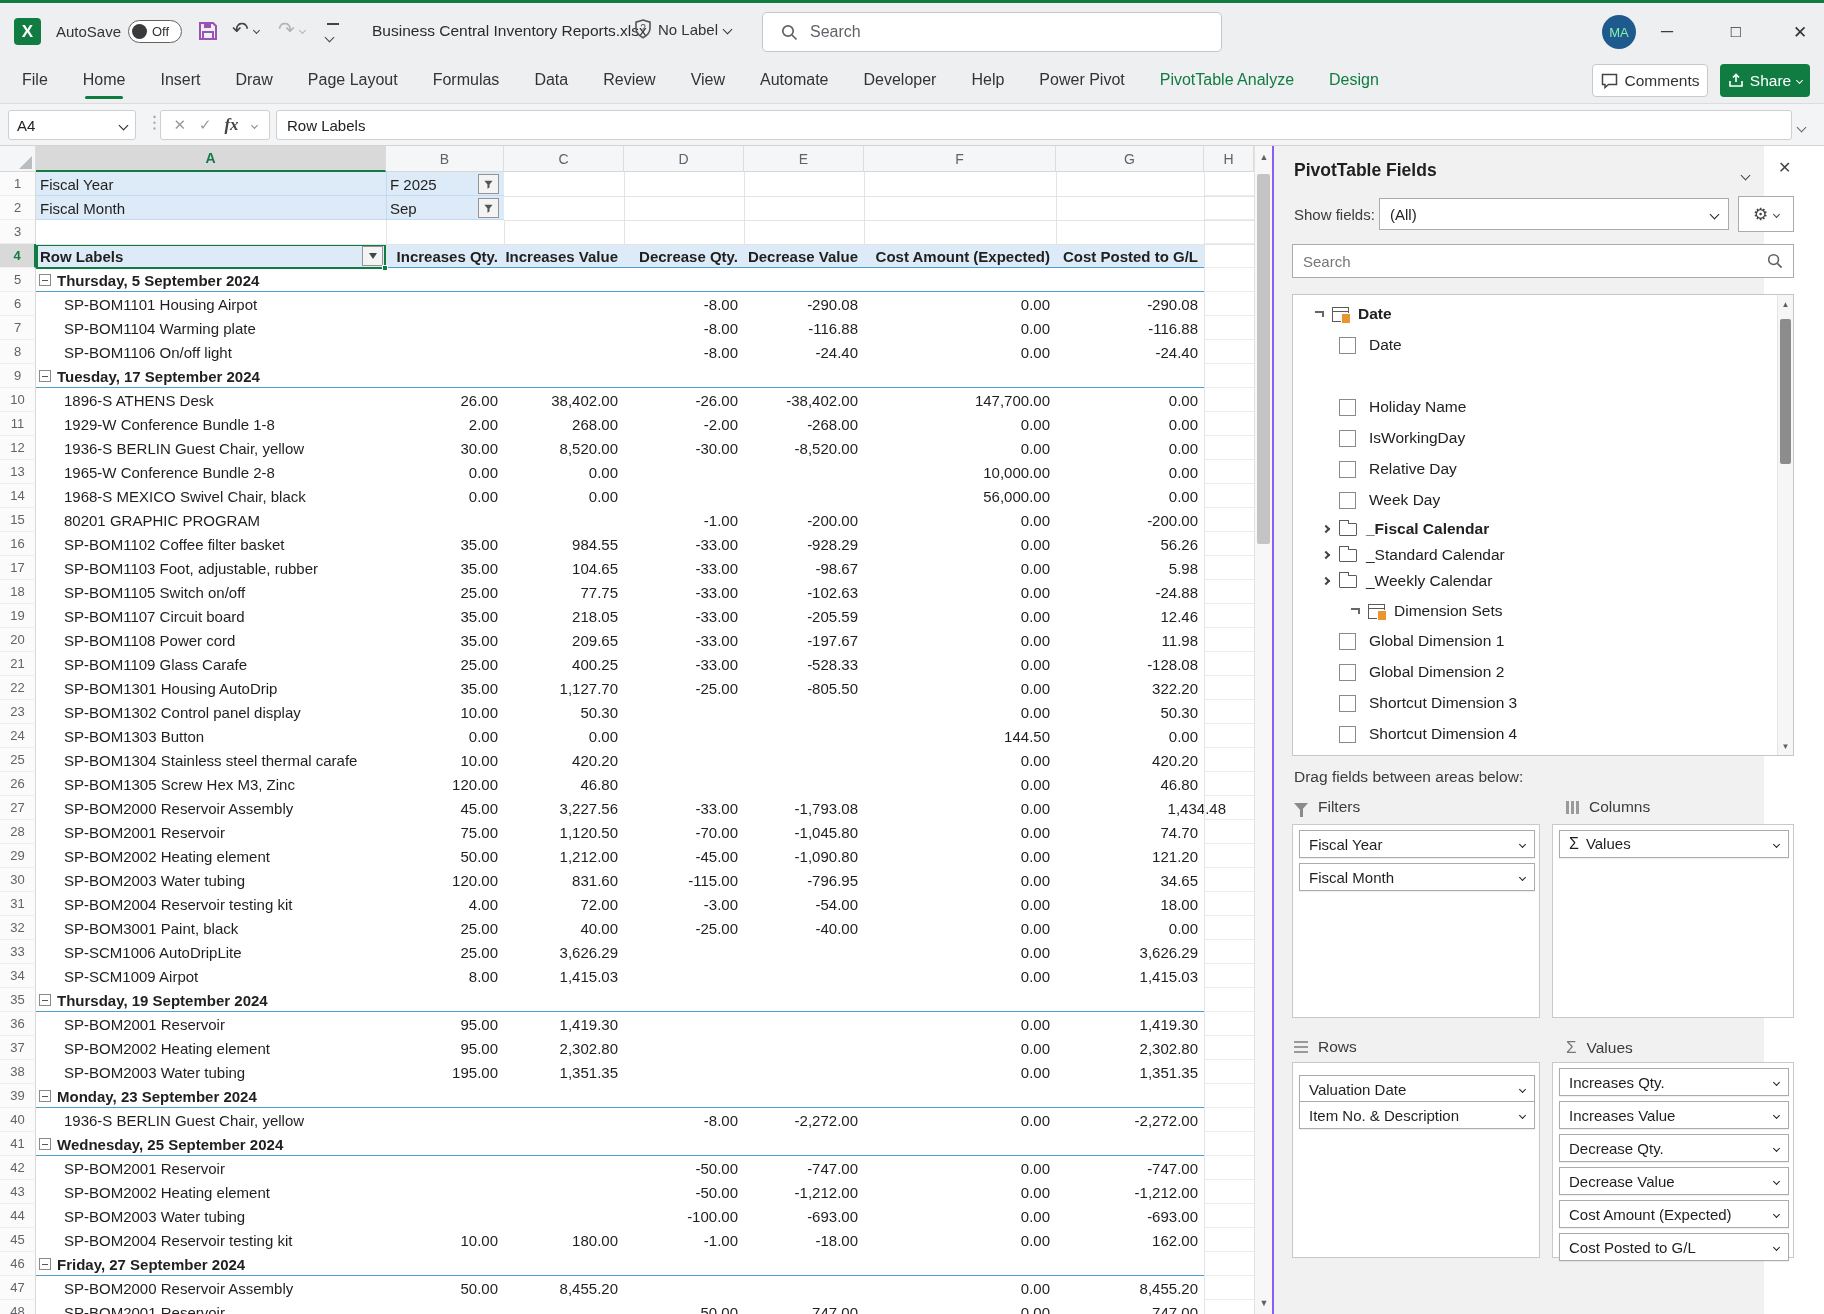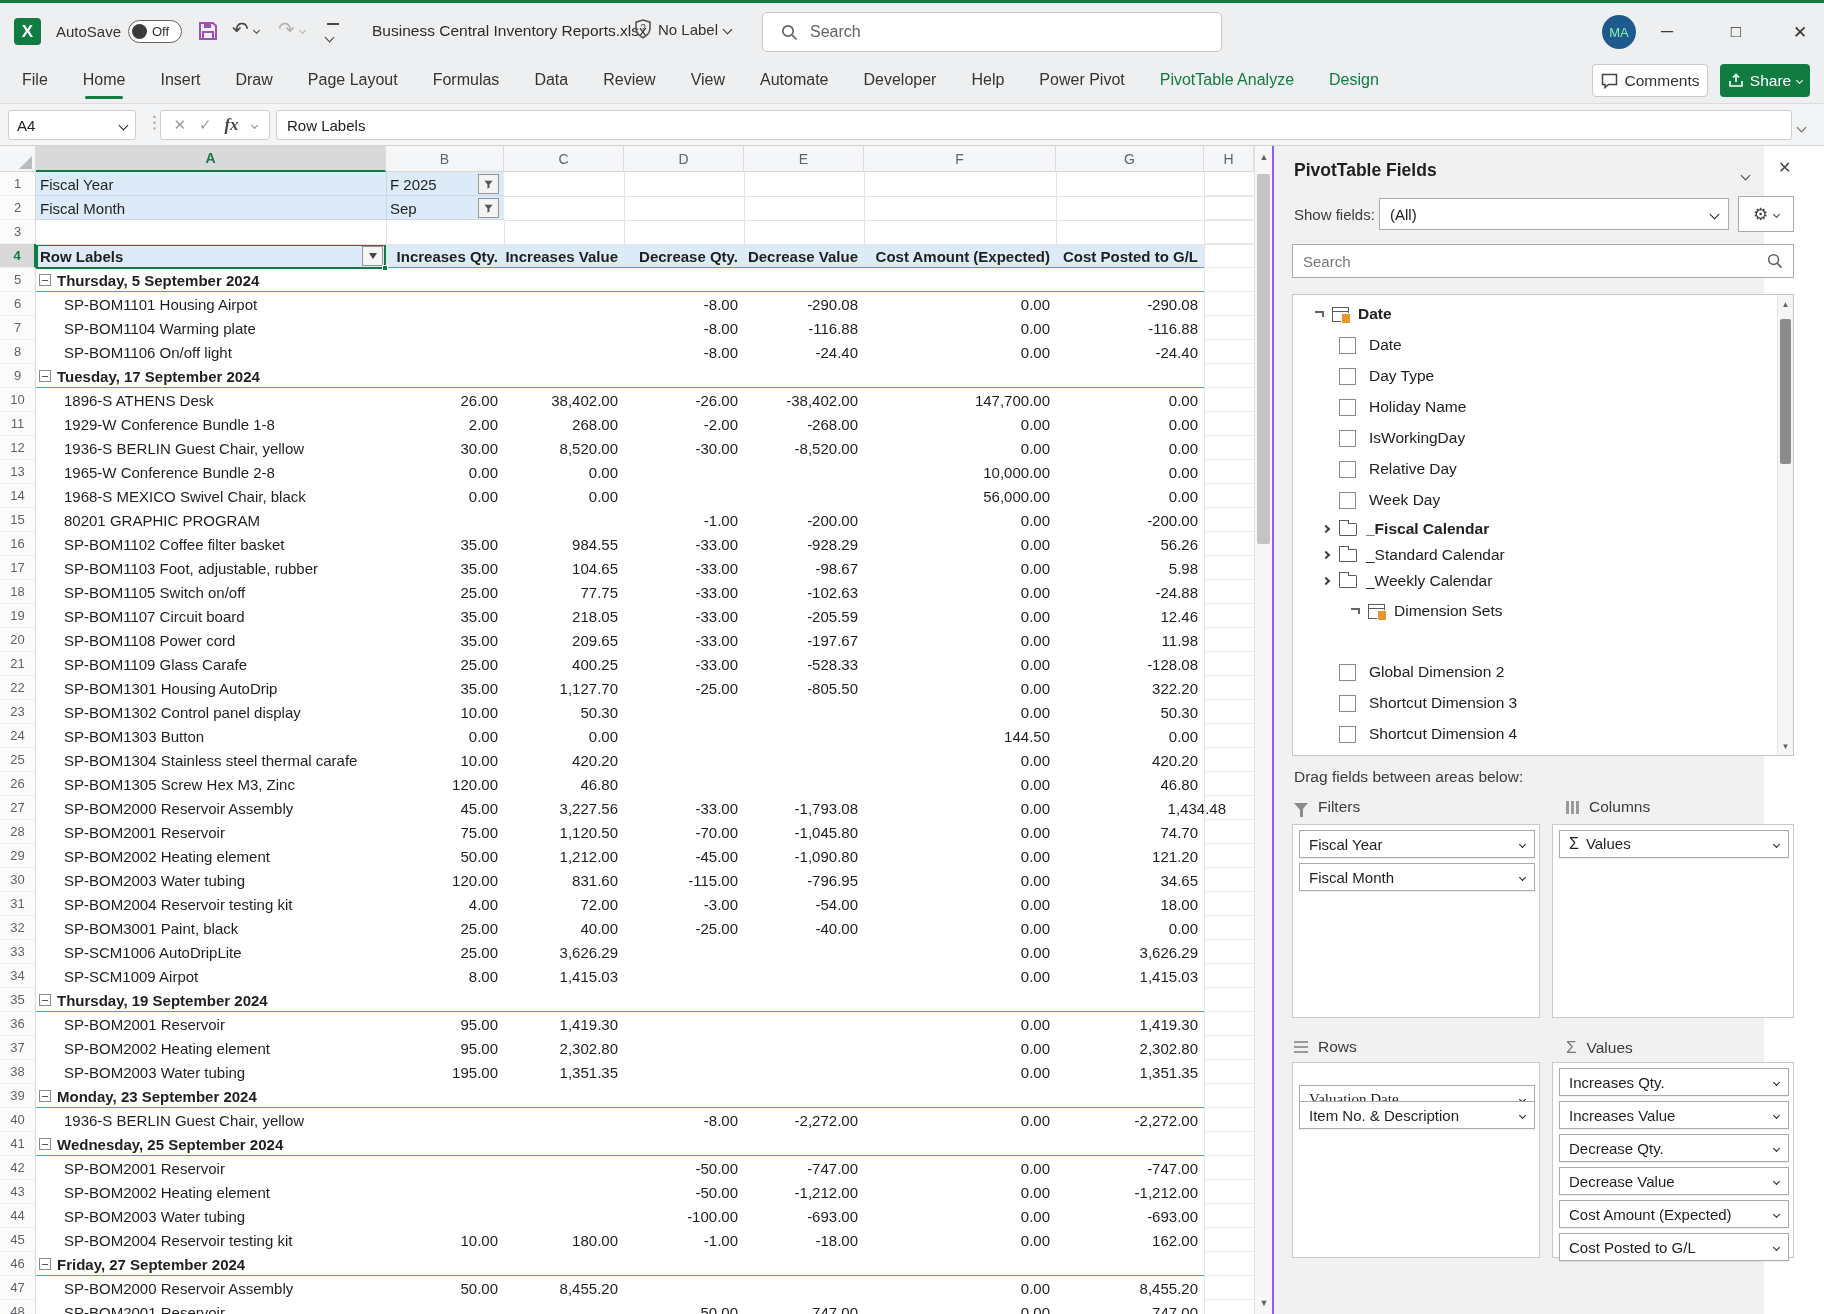--- a/index.html
+++ b/index.html
@@ -684,24 +684,20 @@
       </div>
     <div class="fl-item bold" style="top: 6px;">
           <span class="corner"></span>
           <span class="tbl-icon"></span>
           <span>Date</span>
         </div>
         <div class="fl-item" style="top: 37px;">
           <span class="cb"></span>
           <span>Date</span>
         </div>
-        <div class="fl-item" style="top: 68px;">
-          <span class="cb"></span>
-          <span>Day Type</span>
-        </div>
         <div class="fl-item" style="top: 99px;">
           <span class="cb"></span>
           <span>Holiday Name</span>
         </div>
         <div class="fl-item" style="top: 130px;">
           <span class="cb"></span>
           <span>IsWorkingDay</span>
         </div>
         <div class="fl-item" style="top: 161px;">
           <span class="cb"></span>
@@ -723,20 +719,24 @@
         </div>
         <div class="fl-item" style="top: 273px;">
           <span class="fchev"></span>
           <span class="folder-icon"></span>
           <span>_Weekly Calendar</span>
         </div>
         <div class="fl-item" style="top: 303px; padding-left: 36px;">
           <span class="corner"></span>
           <span class="tbl-icon"></span>
           <span>Dimension Sets</span>
+        </div>
+        <div class="fl-item" style="top: 333px;">
+          <span class="cb"></span>
+          <span>Global Dimension 1</span>
         </div>
         <div class="fl-item" style="top: 364px;">
           <span class="cb"></span>
           <span>Global Dimension 2</span>
         </div>
         <div class="fl-item" style="top: 395px;">
           <span class="cb"></span>
           <span>Shortcut Dimension 3</span>
         </div>
         <div class="fl-item" style="top: 426px;">
@@ -776,21 +776,21 @@
         </div>
         <div class="area-head" style="left: 20px; top: 892px;">
           <span class="rows-icon">
             <i></i>
             <i></i>
             <i></i>
           </span>
           <span>Rows</span>
         </div>
         <div class="area-box" style="left: 18px; top: 916px; width: 248px; height: 196px;">
-          <div class="pill" style="top: 22px; font-family: Liberation Serif, serif;">
+          <div class="pill" style="top: 12px;">
             <span>Valuation Date</span>
             <span class="chev sm"></span>
           </div>
           <div class="pill" style="top: 38px;">
             <span>Item No. &amp; Description</span>
             <span class="chev sm"></span>
           </div>
         </div>
         <div class="area-head" style="left: 292px; top: 892px;">
           <span style="font-size: 17px; color: rgb(119, 119, 119);">Σ</span>

